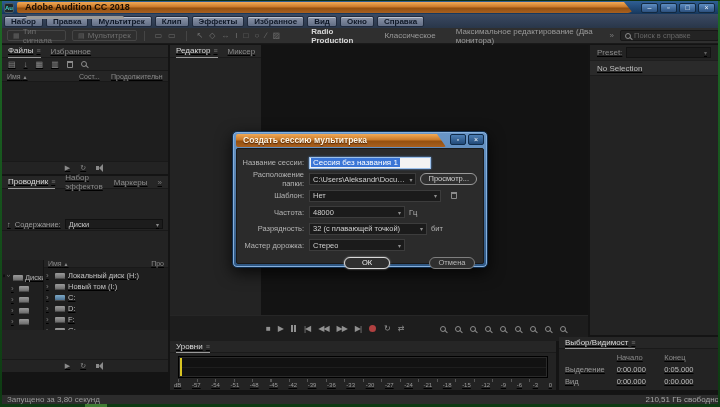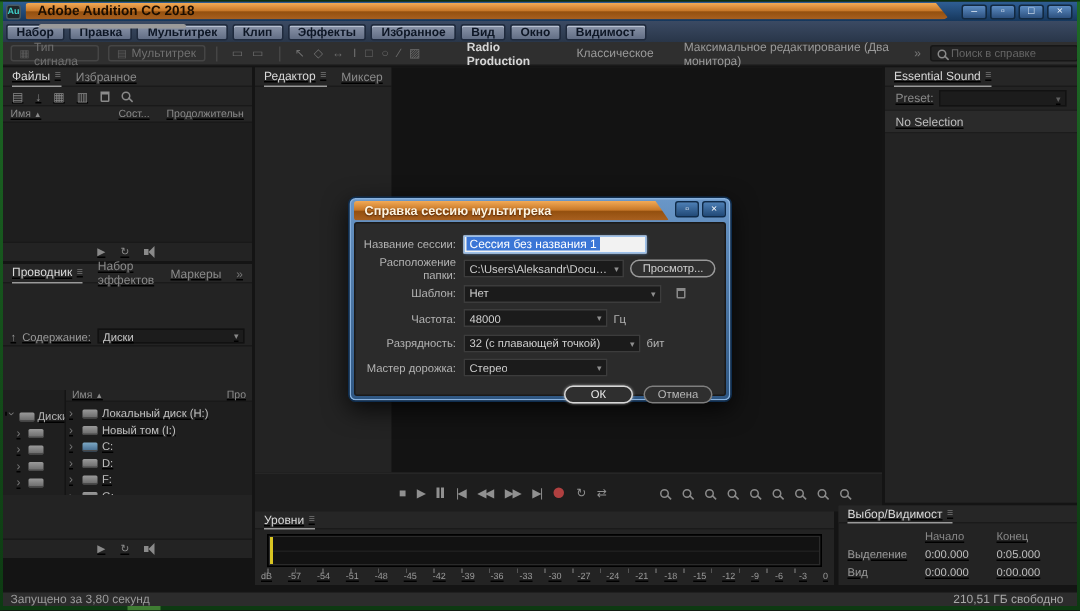--- a/index.html
+++ b/index.html
@@ -151,21 +151,21 @@
   #sel-table { flex:1; padding:2px 6px; font-size:7.5px; }
   #sel-table .r { display:flex; height:12px; align-items:center; }
   #sel-table .l { width:52px; color:#9a9a9a; }
   #sel-table .v { width:48px; color:#bdbdbd; }
   #sel-table .h { color:#8a8a8a; }
 
   
   #statusbar { position:absolute; left:1px; top:394px; width:718px; height:10px; background:#2c2c2c;
     border-top:1px solid #151515; display:flex; align-items:center; font-size:8px; color:#9a9a9a; }
   #status-left { margin-left:6px; }
-  #status-right { margin-left:auto; margin-right:10px; color:#a8a8a8; }
+  #status-right { margin-left:auto; color:#a8a8a8; }
 
   
   #dialog { position:absolute; left:232px; top:131px; width:256px; height:137px; z-index:20;
     background:linear-gradient(180deg,#6a97c8,#2e5682); border:1px solid #0e2档540; border-radius:5px;
     border:1px solid #0f2d4e; box-shadow:0 5px 16px rgba(0,0,0,.75), inset 0 0 0 1px #87b0dc;
     padding:2px 3px 3px 3px; }
   #dlg-title { position:relative; height:14px; }
   #dlg-band { position:absolute; left:0; top:0; right:38px; height:13px;
     background:linear-gradient(180deg,#f2aa56 0%,#c87828 46%,#94500f 54%,#a86020 100%);
     border-radius:2px; clip-path:polygon(0 0,calc(100% - 9px) 0,100% 100%,0 100%); }
@@ -184,21 +184,21 @@
   .cmb { background:#1b1b1b; border:1px solid #3c3c3c; height:12px; display:flex; align-items:center;
     color:#cfcfcf; font-size:7.5px; padding:0 3px; overflow:hidden; }
   .cmb .val { white-space:nowrap; overflow:hidden; text-overflow:ellipsis; }
   .cmb .chev { margin-left:auto; color:#8f8f8f; font-size:6px; padding-left:3px; }
   .suffix { font-size:7.5px; color:#b4b4b4; margin-left:4px; }
   .pill { border:1px solid #9a9a9a; border-radius:7px; background:#2f2f2f; color:#cfcfcf;
     font-size:7.5px; height:12px; line-height:10px; padding:0 7px; }
   #browse-btn { margin-left:4px; flex:none; }
   #dlg-actions { display:flex; justify-content:flex-end; gap:7px; margin-top:5px; padding-right:2px; }
   #ok-btn { border-color:#d8d8d8; color:#ececec; width:46px; text-align:center; box-shadow:0 0 2px #aaa; }
-  #cancel-btn { border-color:#7f7f7f; color:#b8b8b8; width:46px; text-align:center; }
+  #cancel-btn { border-color:#7f7f7f; color:#b8b8b8; width:46px; text-align:center;margin-left:32px; }
 </style>
 </head>
 <body>
 
 <div id="stage">
 
   <div id="titlebar">
     <div id="app-icon">Au</div>
     <div id="title-band"></div>
     <div id="title-text">Adobe Audition CC 2018</div>
@@ -212,21 +212,21 @@
 
   <div id="menubar">
       <span class="mchip">Набор</span>
       <span class="mchip">Правка</span>
       <span class="mchip">Мультитрек</span>
       <span class="mchip">Клип</span>
       <span class="mchip">Эффекты</span>
       <span class="mchip">Избранное</span>
       <span class="mchip">Вид</span>
       <span class="mchip">Окно</span>
-      <span class="mchip">Видимост</span>
+      <span class="mchip">Справка</span>
     </div>
 
   <div id="toolbar">
     <div class="tbbtn">
       <span class="g">▦</span>
       <span>Тип сигнала</span>
     </div>
     <div class="tbbtn">
       <span class="g">▤</span>
       <span>Мультитрек</span>
@@ -473,26 +473,20 @@
         <span>-15</span>
         <span>-12</span>
         <span>-9</span>
         <span>-6</span>
         <span>-3</span>
         <span>0</span>
       </div>
   </div>
 
   <div id="essential-panel" class="panel">
-    <div class="phead">
-      <span class="ptab active">
-        <span>Essential Sound</span>
-        <span class="pmenu">≡</span>
-      </span>
-    </div>
     <div id="preset-row">
       <span>Preset:</span>
       <span id="preset-combo">
         <span class="chev">▾</span>
       </span>
     </div>
     <div id="no-selection">No Selection</div>
     <div style="flex:1;background:#232323;"></div>
   </div>
 
@@ -523,21 +517,21 @@
   </div>
 
   <div id="statusbar">
     <span id="status-left">Запущено за 3,80 секунд</span>
     <span id="status-right">210,51 ГБ свободно</span>
   </div>
 
   <div id="dialog">
     <div id="dlg-title">
       <div id="dlg-band"></div>
-      <div id="dlg-title-text">Справка сессию мультитрека</div>
+      <div id="dlg-title-text">Создать сессию мультитрека</div>
       <div id="dlg-buttons">
         <div class="dlgbtn">▫</div>
         <div class="dlgbtn">×</div>
       </div>
     </div>
     <div id="dlg-body">
       <div class="frow">
         <span class="flabel">Название сессии:</span>
         <span class="namefield">
           <span class="selval">Сессия без названия 1</span>

